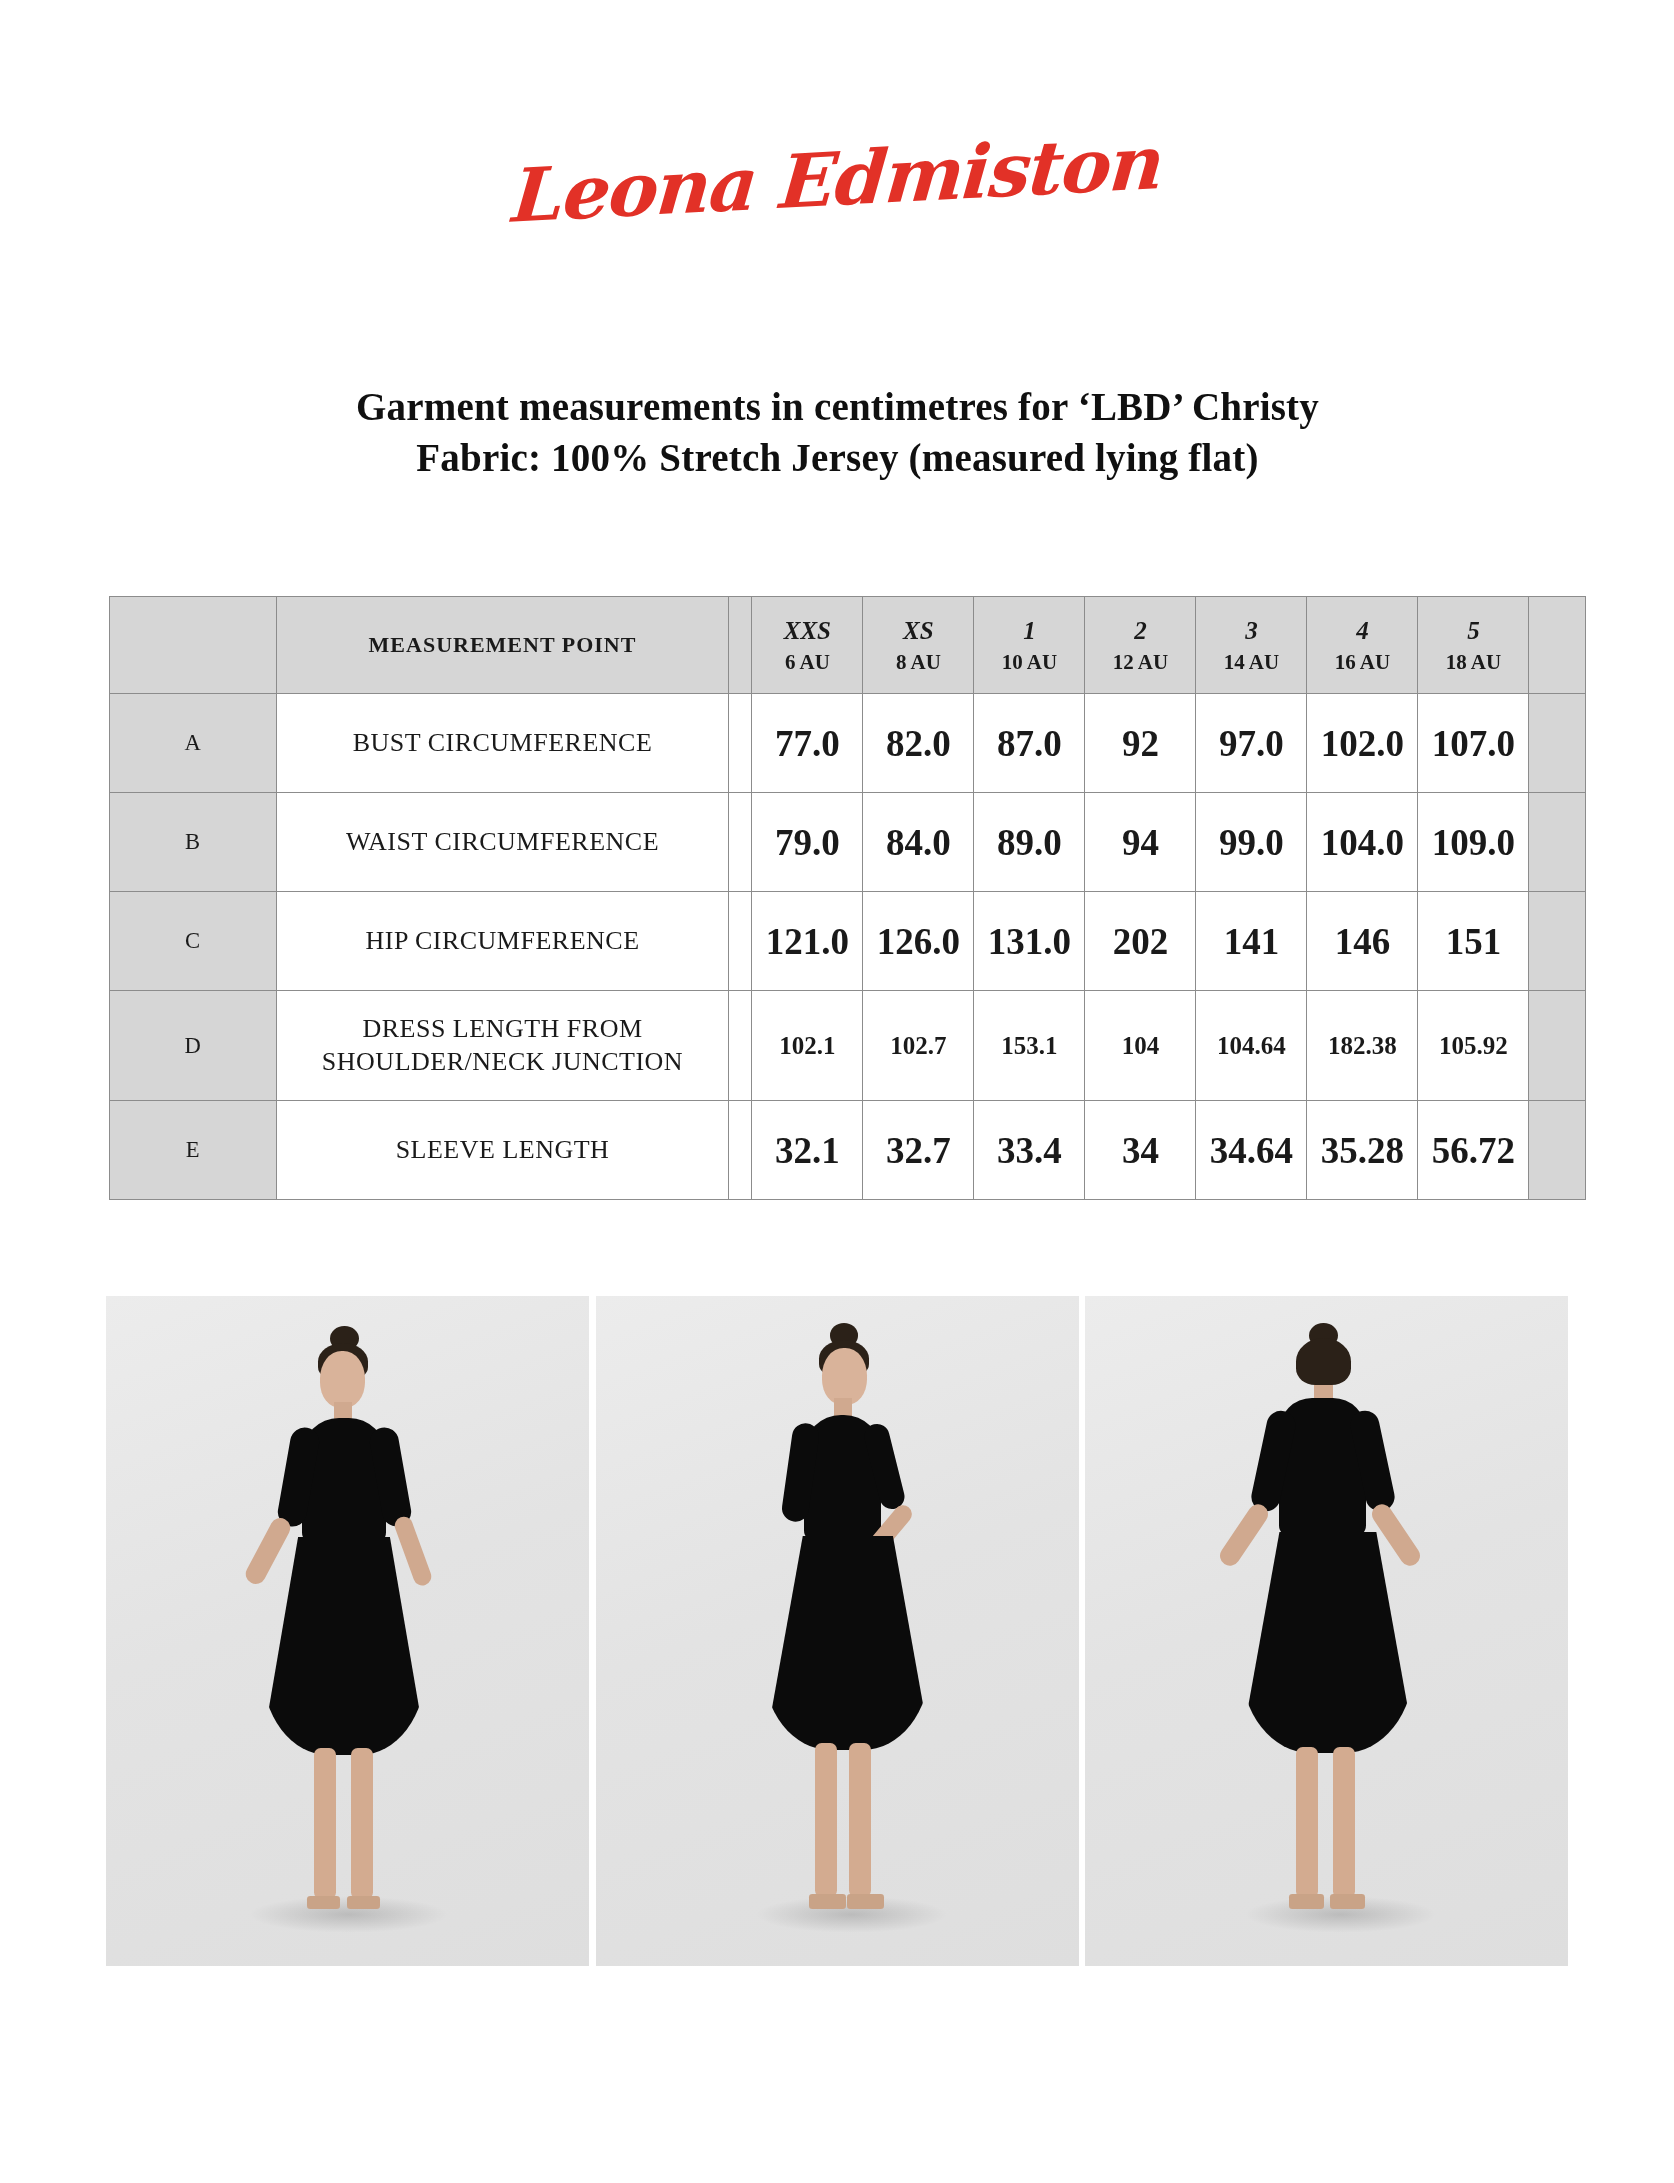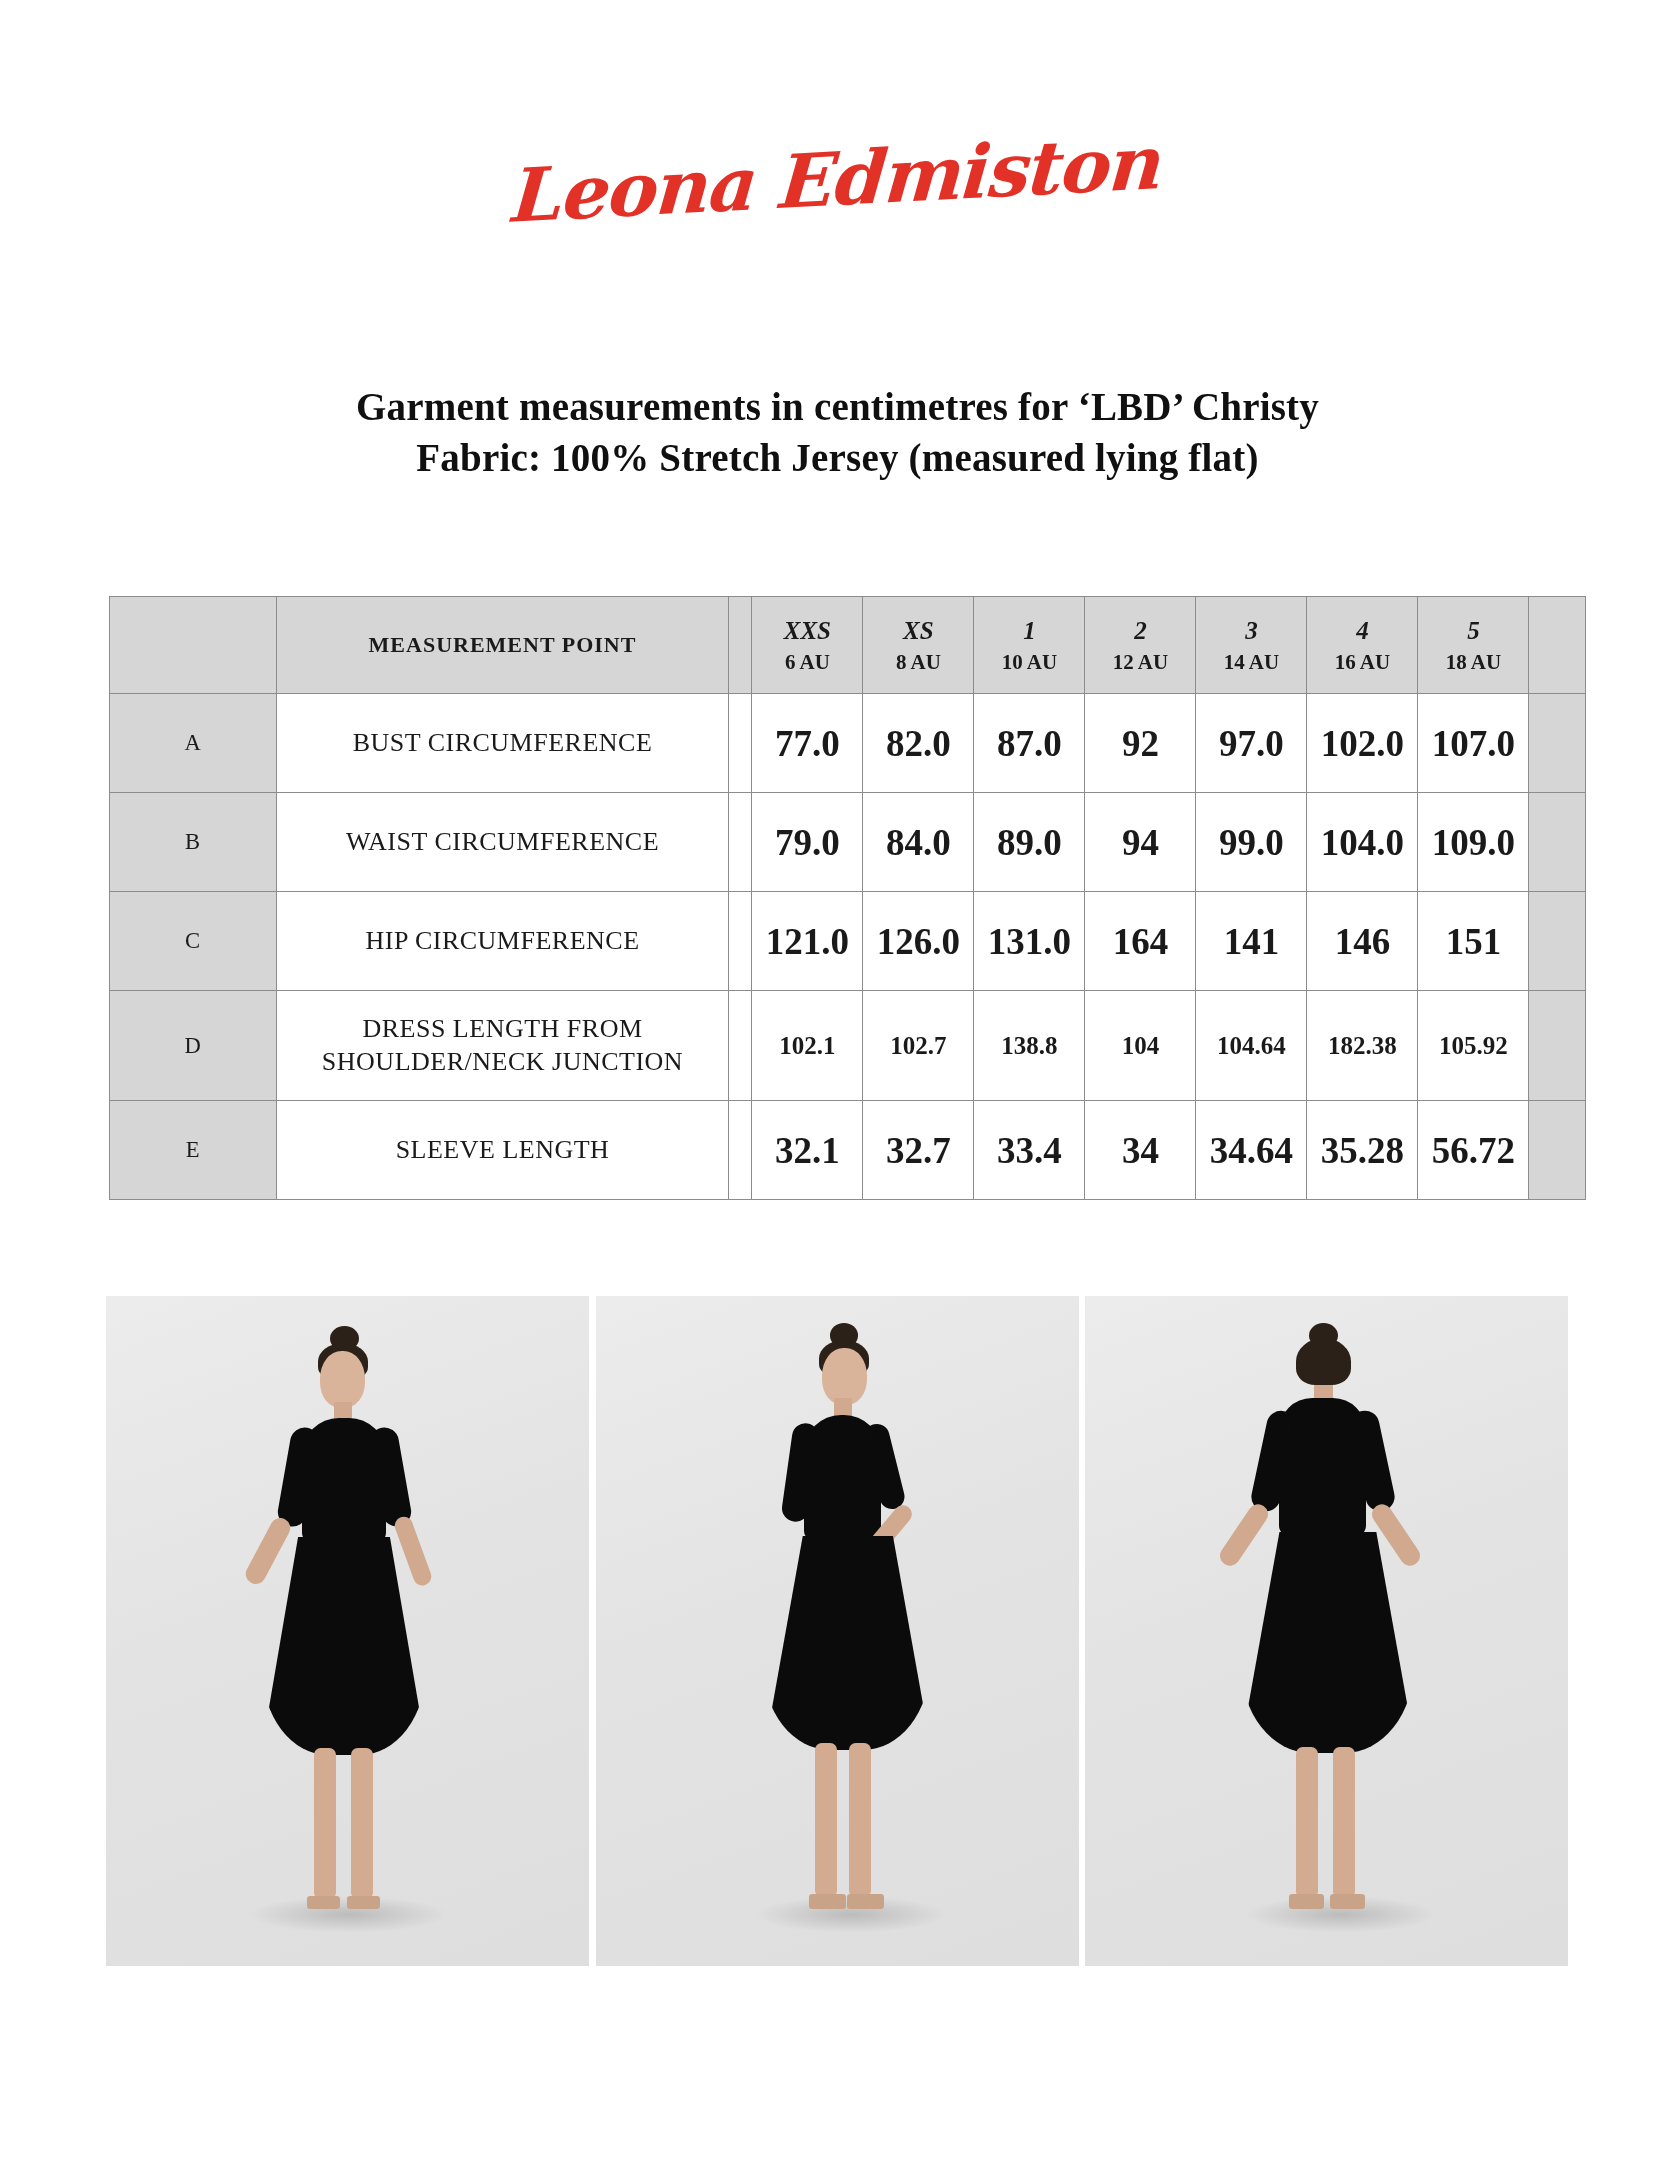--- a/index.html
+++ b/index.html
@@ -303,37 +303,37 @@
           <td class="cell-tail"></td>
         </tr>
 
         <tr class="body-row">
           <td class="cell-letter">C</td>
           <td class="cell-point">HIP CIRCUMFERENCE</td>
           <td class="cell-gap"></td>
           <td class="cell-val">121.0</td>
           <td class="cell-val">126.0</td>
           <td class="cell-val">131.0</td>
-          <td class="cell-val">164</td>
+          <td class="cell-val">202</td>
           <td class="cell-val">141</td>
           <td class="cell-val">146</td>
           <td class="cell-val">151</td>
           <td class="cell-tail"></td>
         </tr>
 
         <tr class="body-row tall">
           <td class="cell-letter">D</td>
           <td class="cell-point">
             <div>DRESS LENGTH FROM</div>
             <div>SHOULDER/NECK JUNCTION</div>
           </td>
           <td class="cell-gap"></td>
           <td class="cell-val small">102.1</td>
           <td class="cell-val small">102.7</td>
-          <td class="cell-val small">138.8</td>
+          <td class="cell-val small">153.1</td>
           <td class="cell-val small">104</td>
           <td class="cell-val small">104.64</td>
           <td class="cell-val small">182.38</td>
           <td class="cell-val small">105.92</td>
           <td class="cell-tail"></td>
         </tr>
 
         <tr class="body-row">
           <td class="cell-letter">E</td>
           <td class="cell-point">SLEEVE LENGTH</td>

